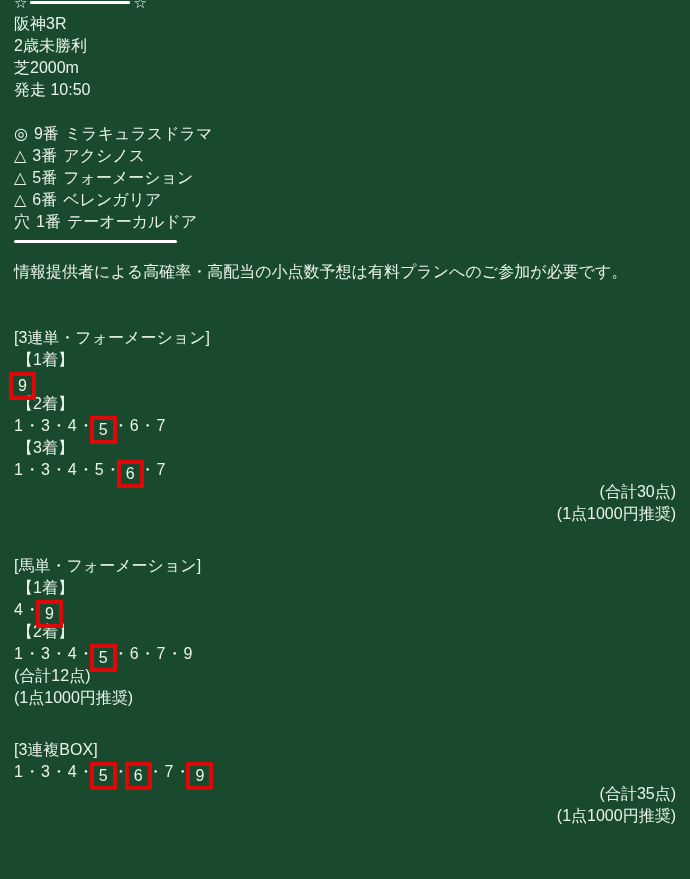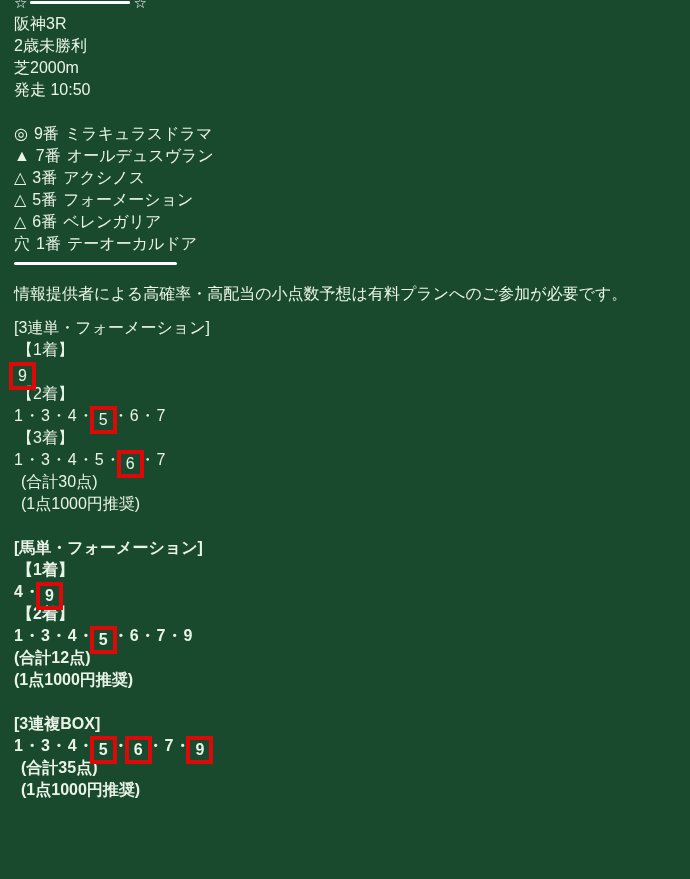--- a/index.html
+++ b/index.html
@@ -22,24 +22,24 @@
   
   .star-line{display:flex;align-items:center;height:22px;margin-top:-9px;}
   .star{color:#ffffff;font-size:15px;line-height:15px;}
   .hline{width:100px;height:3px;background:#ffffff;margin:0 3px;border-radius:1px;}
   
   .mark-row span{margin-right:6px;}
   .mark-row span:last-child{margin-right:0;font-family:Liberation Serif, serif;}
   
   .divider{width:163px;height:3px;background:#ffffff;border-radius:2px;margin:7px 0 0 0;}
   .notice{margin-top:18px;}
-  .section{margin-top:12px;}
-  .section-follow{margin-top:0;font-weight:bold;}
+  .section{margin-top:44px;}
+  .section-follow{margin-top:8px;}
   .ind-label{padding-left:3px;}
-  .ind-note{padding-left:7px;}
+  .ind-note{padding-left:7px;text-align:right;}
   
   .numline{position:relative;}
   .numbox{
     display:inline-block;
     border:4px solid var(--red);
     padding:0 5px;
     margin:0 -5px;
     line-height:20px;
     position:relative;
     z-index:1;
@@ -60,23 +60,20 @@
 
   <div class="row">阪神3R</div>
   <div class="row">2歳未勝利</div>
   <div class="row">芝2000m</div>
   <div class="row">発走 10:50</div>
 
   <div class="spacer"></div>
 
   <div class="row mark-row">
     <span>◎</span><span>9番</span><span>ミラキュラスドラマ</span>
-  </div>
-  <div class="row mark-row">
-    <span>▲</span><span>7番</span><span>オールデュスヴラン</span>
   </div>
   <div class="row mark-row">
     <span>△</span><span>3番</span><span>アクシノス</span>
   </div>
   <div class="row mark-row">
     <span>△</span><span>5番</span><span>フォーメーション</span>
   </div>
   <div class="row mark-row">
     <span>△</span><span>6番</span><span>ベレンガリア</span>
   </div>

